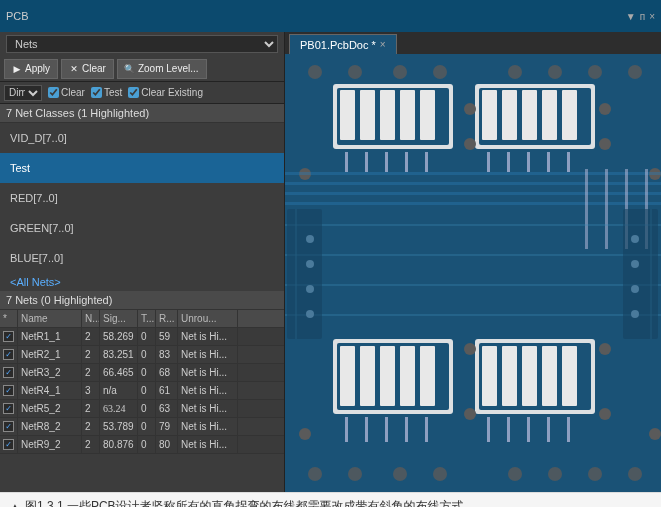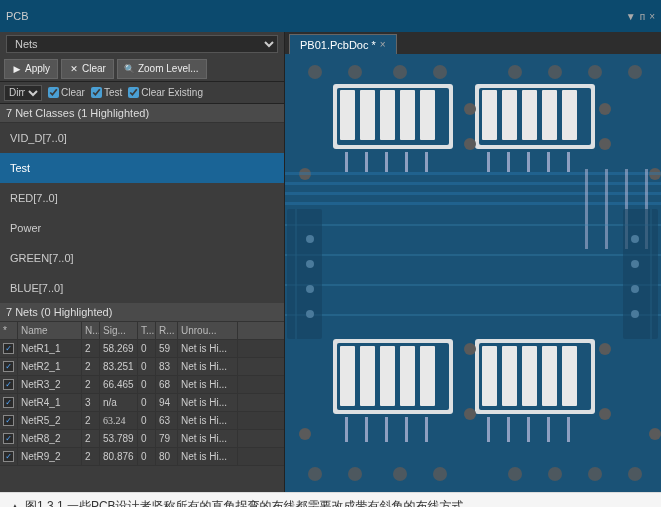--- a/index.html
+++ b/index.html
@@ -376,23 +376,23 @@
 
     <div class="section-header">
       <span>7 Net Classes (1 Highlighted)</span>
     </div>
 
     <div class="net-classes-list">
 
     <div class="net-class-item">VID_D[7..0]</div>
         <div class="net-class-item selected">Test</div>
         <div class="net-class-item">RED[7..0]</div>
-        <div class="net-class-item">Power</div>
         <div class="net-class-item">GREEN[7..0]</div>
         <div class="net-class-item">BLUE[7..0]</div>
+        <div class="all-nets-link">&lt;All Nets&gt;</div>
       </div>
 
     <div class="nets-table-section">
       <div class="section-header">
         <span>7 Nets (0 Highlighted)</span>
       </div>
       <div class="nets-table-header">
 
       <div class="nets-th" style="width: 18px; flex-shrink: 0;">*</div>
           <div class="nets-th" style="width: 64px; flex-shrink: 0;">Name</div>
@@ -438,21 +438,21 @@
             <div class="net-cell" style="width: 60px; flex-shrink: 0;">Net is Hi...</div>
           </div>
           <div class="net-row odd">
             <div class="net-cell net-cell-check" style="width: 18px; flex-shrink: 0;">
               <div class="check-box checked"></div>
             </div>
             <div class="net-cell" style="width: 64px; flex-shrink: 0;">NetR4_1</div>
             <div class="net-cell" style="width: 18px; flex-shrink: 0;">3</div>
             <div class="net-cell" style="width: 38px; flex-shrink: 0;">n/a</div>
             <div class="net-cell" style="width: 18px; flex-shrink: 0;">0</div>
-            <div class="net-cell" style="width: 22px; flex-shrink: 0;">94</div>
+            <div class="net-cell" style="width: 22px; flex-shrink: 0;">61</div>
             <div class="net-cell" style="width: 60px; flex-shrink: 0;">Net is Hi...</div>
           </div>
           <div class="net-row even">
             <div class="net-cell net-cell-check" style="width: 18px; flex-shrink: 0;">
               <div class="check-box checked"></div>
             </div>
             <div class="net-cell" style="width: 64px; flex-shrink: 0;">NetR5_2</div>
             <div class="net-cell" style="width: 18px; flex-shrink: 0;">2</div>
             <div class="net-cell" style="width: 38px; flex-shrink: 0; font-family: Liberation Serif, serif;">63.24</div>
             <div class="net-cell" style="width: 18px; flex-shrink: 0;">0</div>

